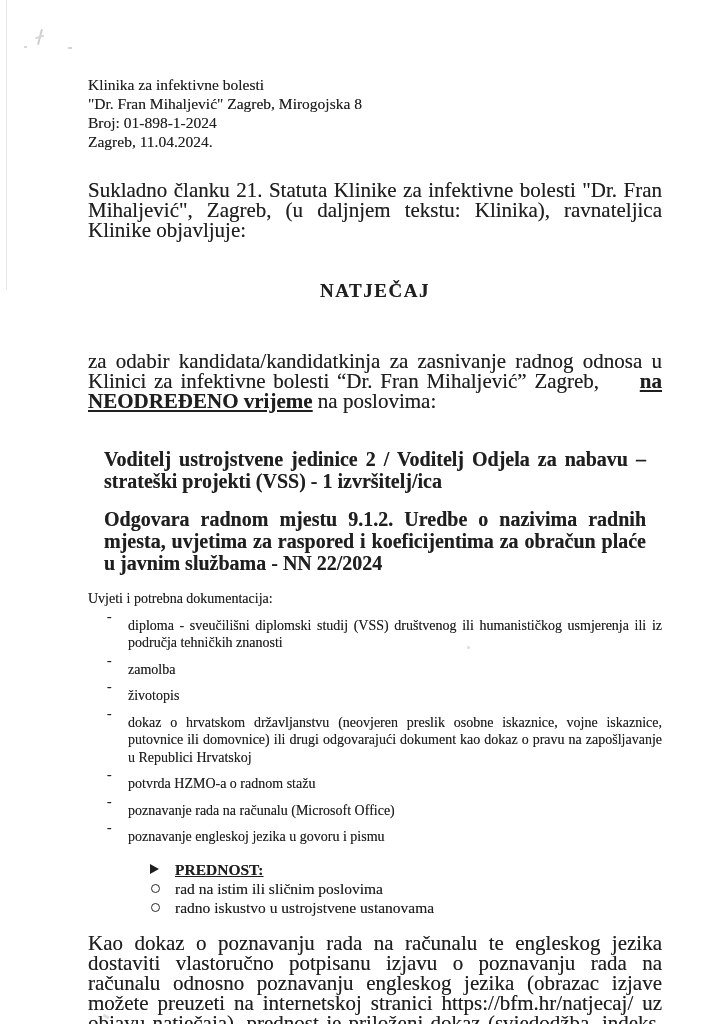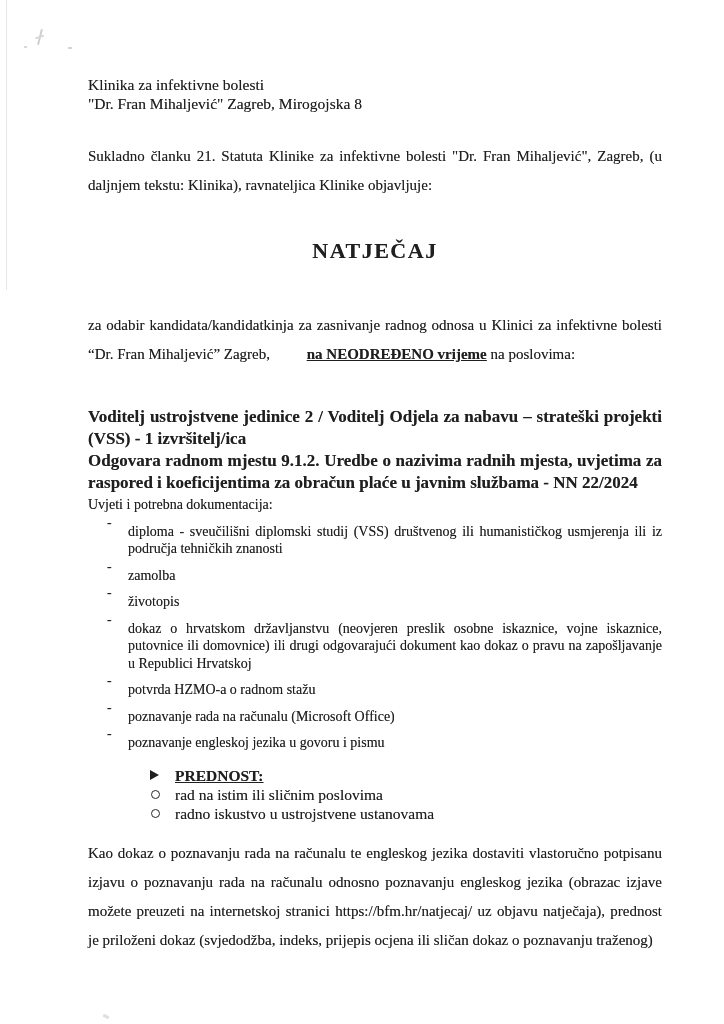--- a/index.html
+++ b/index.html
@@ -9,37 +9,37 @@
     background:#ffffff;
     font-family:"Liberation Serif", serif;
     color:#1f1f1f;
     overflow:hidden;
     text-shadow:0 0 0.3px rgba(30,30,30,0.55);
   }
   .content { position:absolute; left:88px; top:75px; width:574px; }
 
   .letterhead p { margin:0; font-size:15.5px; line-height:19px; }
 
-  .para { font-size:15px; line-height:29px; margin:0; text-align:justify; }
+  .para { font-size:21px; line-height:20px; margin:0; text-align:justify; }
   .intro { margin-top:29px; }
 
   .doc-title {
     margin:40px 0 0 0;
     text-align:center;
-    font-size:22px;
+    font-size:19px;
     font-weight:bold;
     letter-spacing:1.5px;
     line-height:21px;
   }
 
   .subject { margin-top:50px; }
   .emph { font-weight:bold; text-decoration:underline;margin-left:33px; }
 
   .position { margin-top:37px; font-weight:bold; }
-  .position p { margin:0; font-size:17px; line-height:22px; text-align:justify; }
+  .position p { margin:16px; font-size:20px; line-height:22px; text-align:justify; }
 
   .requirements { margin-top:2px; font-size:14px; line-height:17.5px; }
   .req-heading { margin:0; }
   .req-list { margin:0; padding:0; list-style:none; }
   .req-list li { display:flex; padding-left:19px; margin:0; }
   .dash-marker { flex:0 0 21px; }
   .li-text { flex:1; text-align:justify;margin-top:9px; }
 
   .advantage { margin-top:14px; margin-left:62px; font-size:15.5px; line-height:19px; }
   .adv-row { display:flex; align-items:flex-start; }
@@ -79,20 +79,22 @@
   <div class="pencil-dot-a"></div>
   <div class="pencil-dot-b"></div>
   <div class="speck-a"></div>
   <div class="speck-b"></div>
 
   <div class="content">
 
     <div class="letterhead">
       <p>Klinika za infektivne bolesti</p>
       <p>"Dr. Fran Mihaljević" Zagreb, Mirogojska 8</p>
+      <p>Broj: 01-898-1-2024</p>
+      <p>Zagreb, 11.04.2024.</p>
     </div>
 
     <p class="para intro">Sukladno članku 21. Statuta Klinike za infektivne bolesti "Dr. Fran Mihaljević", Zagreb, (u daljnjem tekstu: Klinika), ravnateljica Klinike objavljuje:</p>
 
     <h1 class="doc-title">NATJEČAJ</h1>
 
     <p class="para subject"><span>za odabir kandidata/kandidatkinja za zasnivanje radnog odnosa u Klinici za infektivne bolesti “Dr. Fran Mihaljević” Zagreb,</span> <span class="emph">na NEODREĐENO vrijeme</span> <span>na poslovima:</span></p>
 
     <div class="position">
       <p>Voditelj ustrojstvene jedinice 2 / Voditelj Odjela za nabavu – strateški projekti (VSS) - 1 izvršitelj/ica</p>

